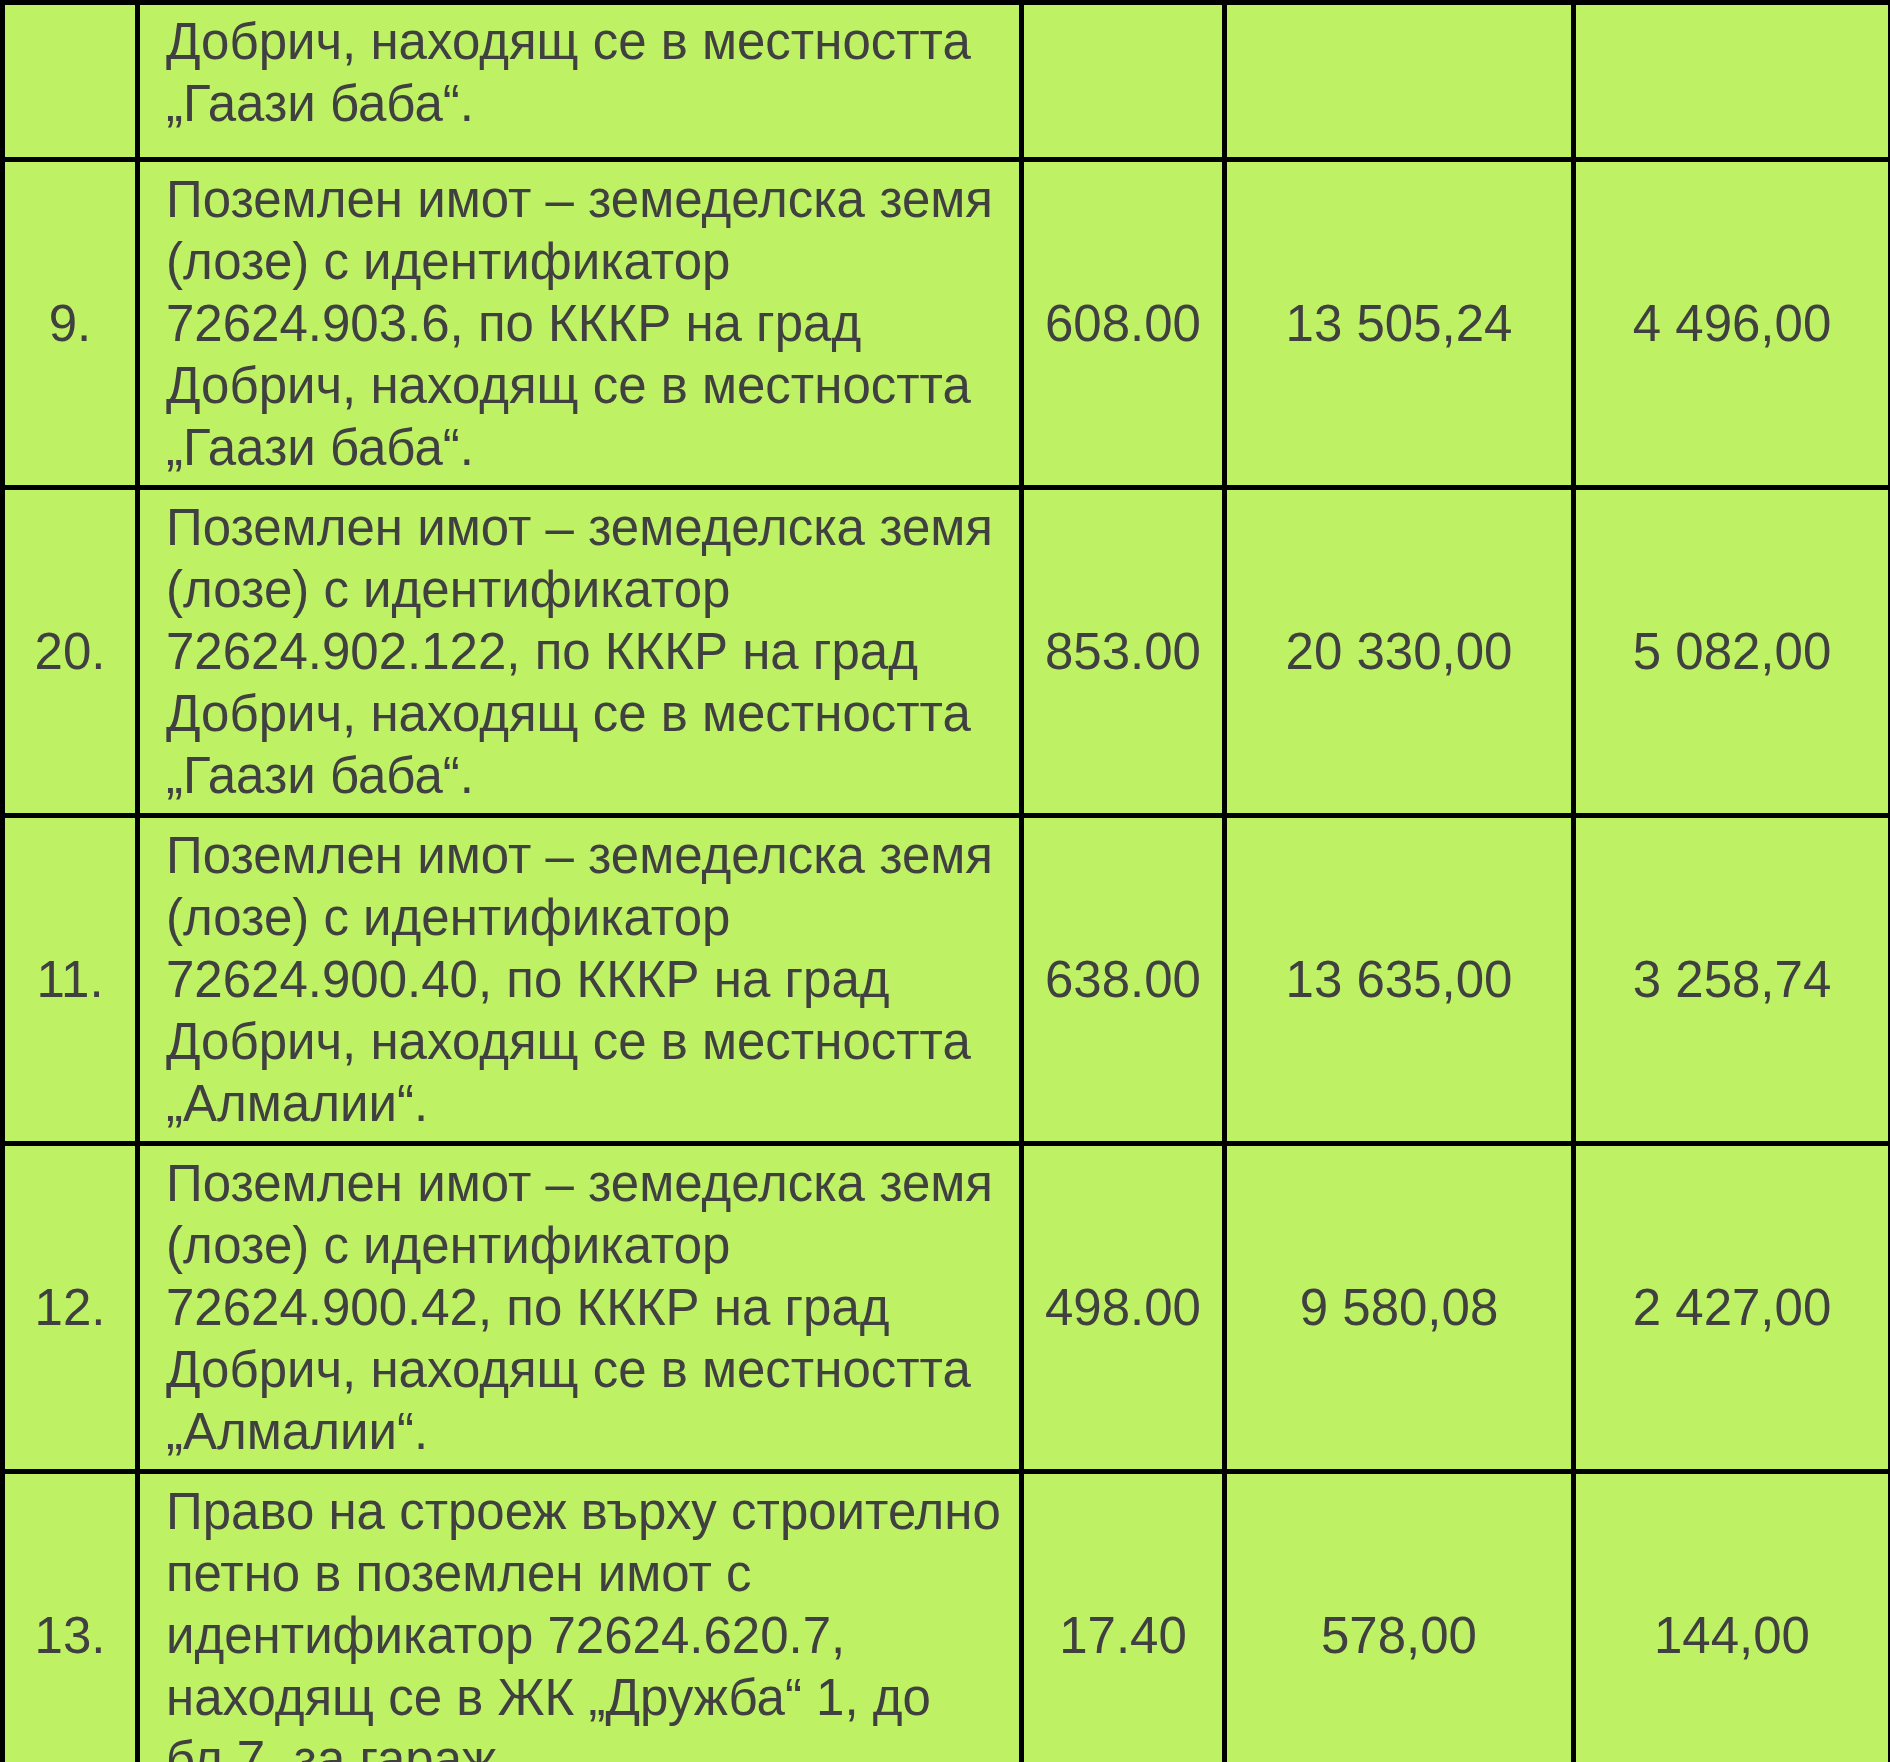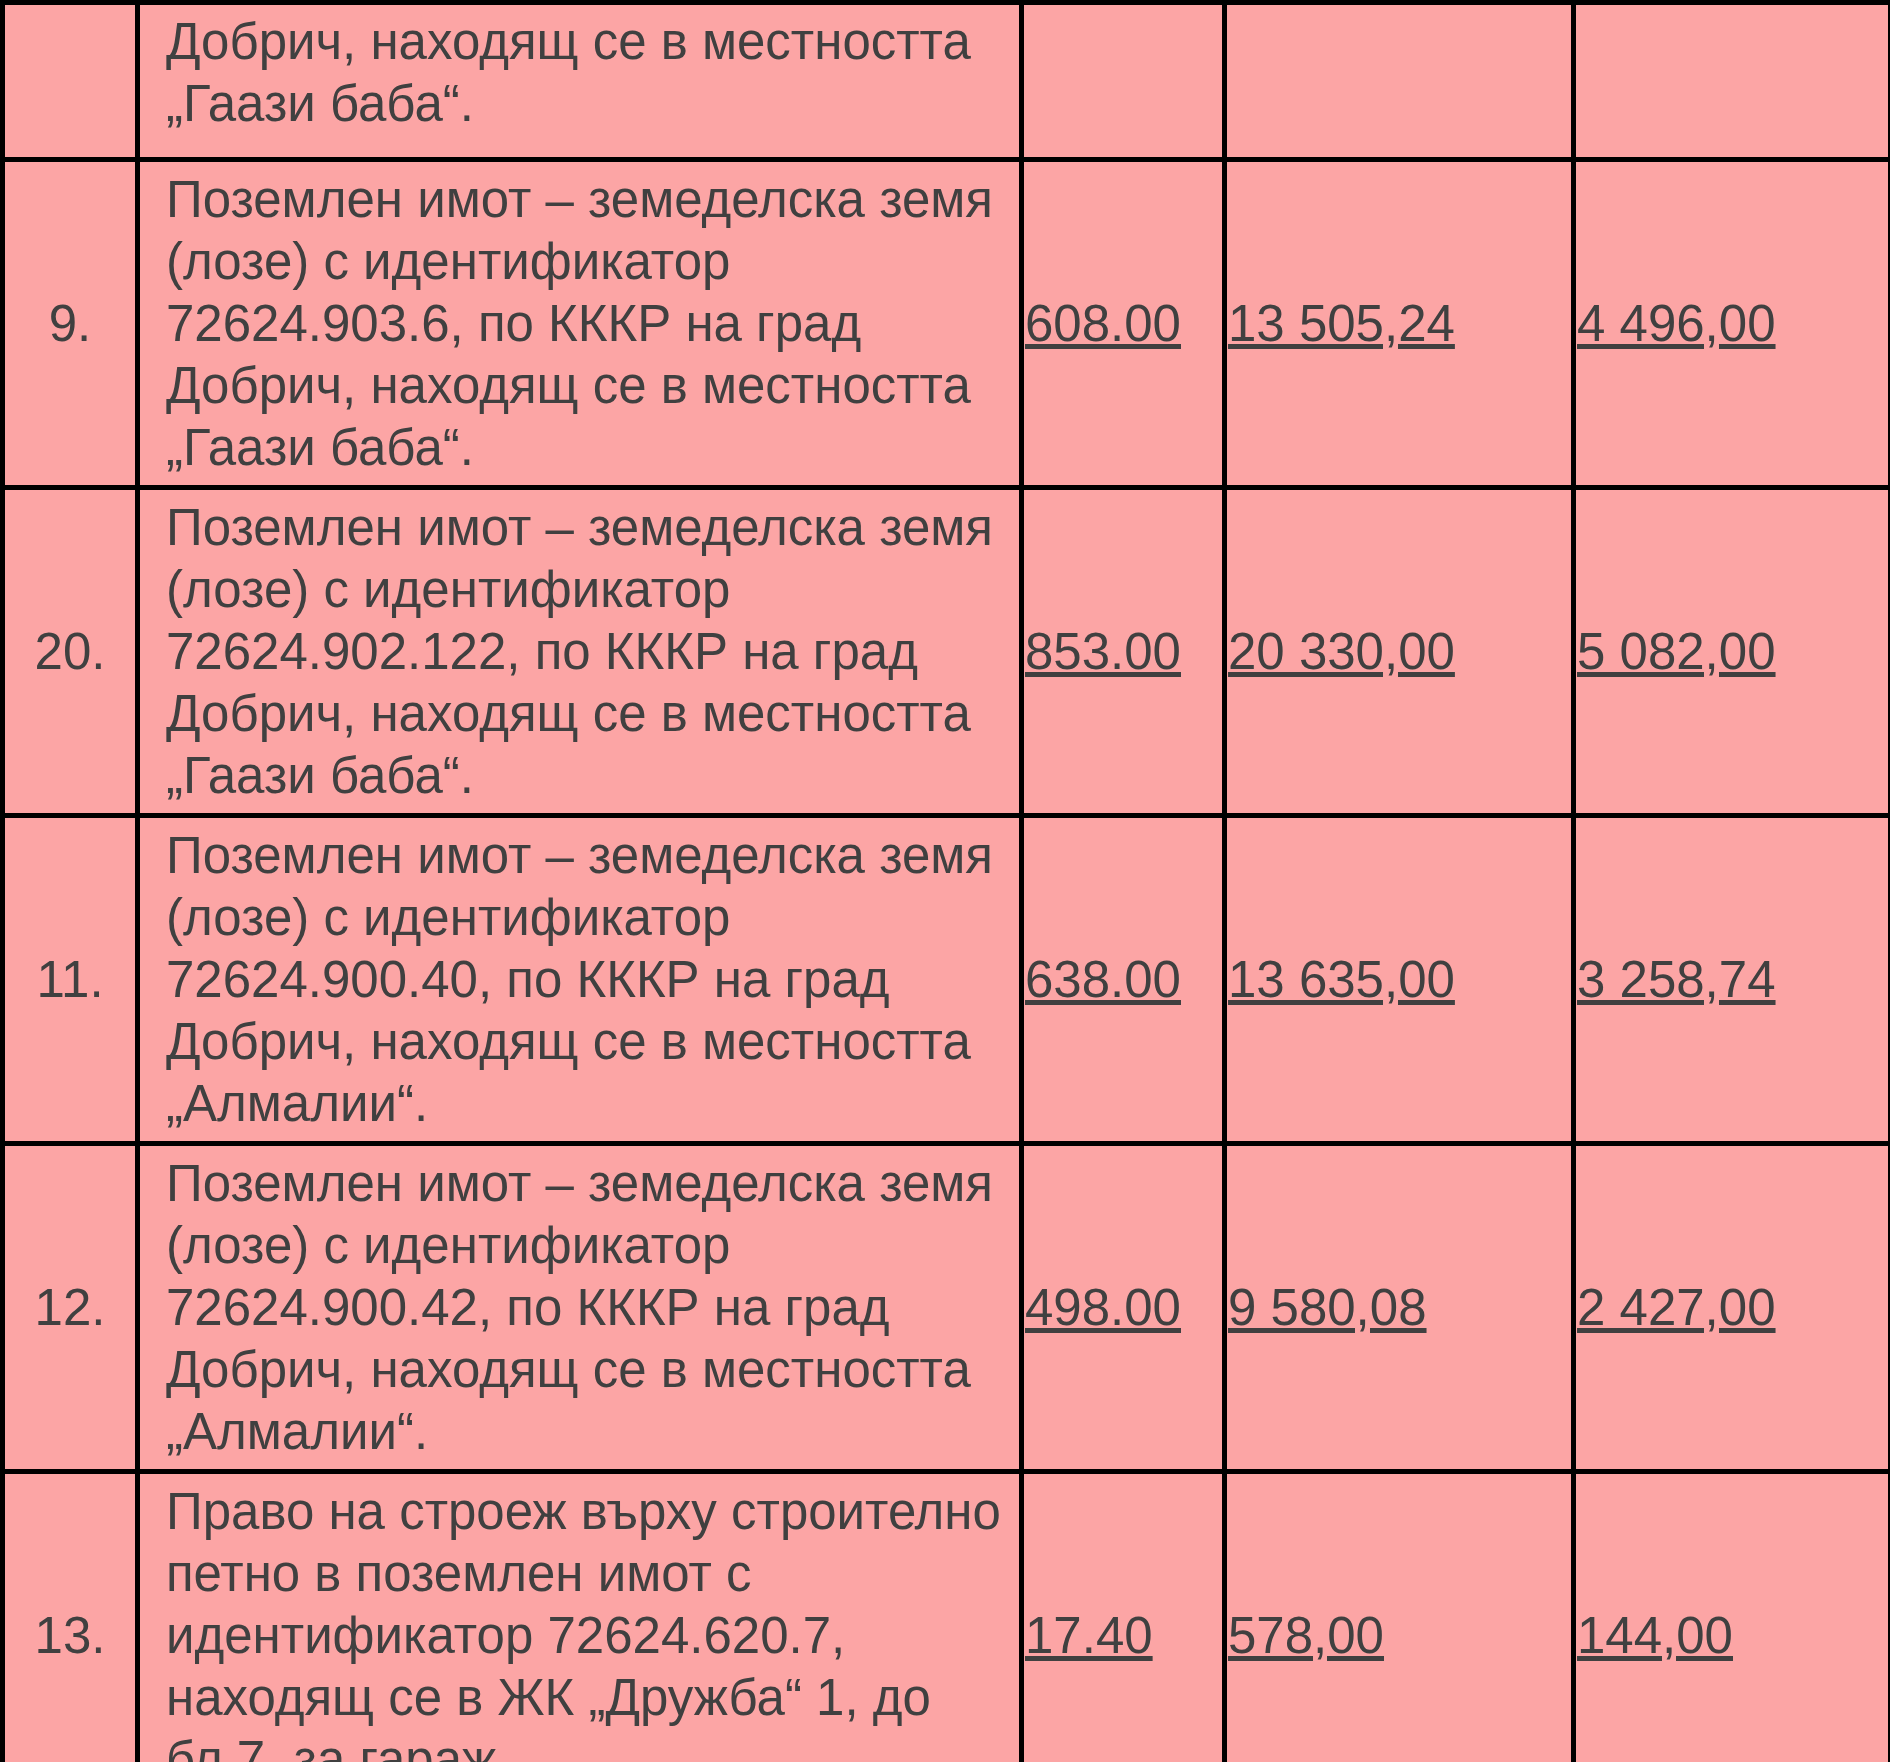--- a/index.html
+++ b/index.html
@@ -14,43 +14,43 @@
   table.doc-table {
     border-collapse: collapse;
     table-layout: fixed;
     width: 1888px;
     color: #404040;
     font-size: 51px;
     line-height: 62px;
   }
   table.doc-table td {
     border: 5px solid #000000;
-    background: #fca5a5;
+    background: #bef264;
     vertical-align: middle;
     overflow: hidden;
   }
   tr.row-partial td { height: 142px; }
   tr.row-full td { height: 315px; }
   td.cell-num {
     text-align: center;
     vertical-align: middle;
   }
   td.cell-desc {
     white-space: pre-line;
     padding: 4px 10px 4px 26px;
     text-align: left;
   }
   tr.row-partial td.cell-desc {
     vertical-align: top;
     padding-top: 6px;
   }
   td.cell-area, td.cell-value, td.cell-value2 {
+    text-align: center;
     vertical-align: middle;
     white-space: nowrap;
-    text-decoration: underline;
   }
 </style>
 </head>
 <body>
 
 <table class="doc-table">
   <colgroup>
     <col style="width:135px">
     <col style="width:884px">
     <col style="width:203px">

